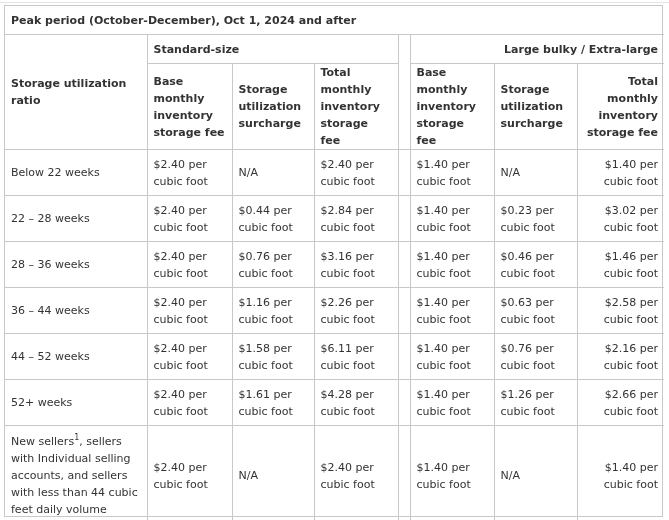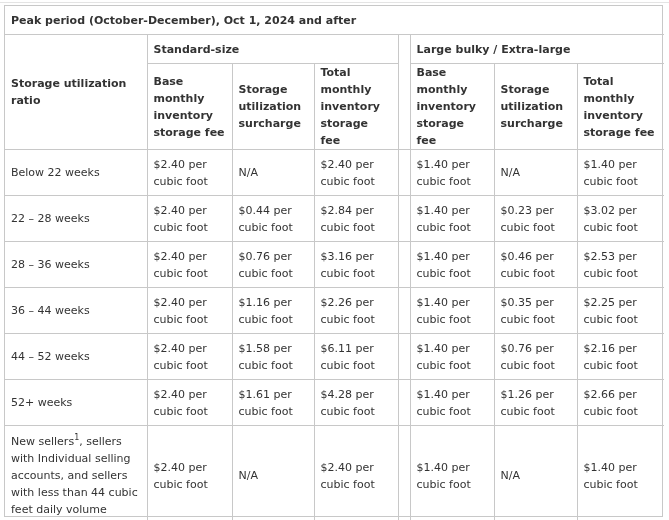--- a/index.html
+++ b/index.html
@@ -12,21 +12,21 @@
   td, th { border:1px solid #c8c8c8; padding:0 6px; vertical-align:middle; text-align:left;
            font-size:11px; line-height:17px; font-weight:normal; }
   th { font-weight:bold; color:#333333; }
   .title { height:28px; border-top:none; border-left:none; border-right:none; }
   .grp { height:28px; }
   .sub { height:78px; }
   .gap { padding:0; border-top:1px solid #c8c8c8; }
   tr.data td { height:45px; }
   tr.last td { height:99px; }
   .first { border-left:none; }
-  .lastc { border-right:none; }
+  .lastc { border-right:none;text-align:right; }
   tr.last td { border-bottom:none; }
   sup { font-size:8px; line-height:0; }
 </style>
 </head>
 <body>
 
 <div class="topline"></div>
 
 <div class="wrap">
 <table>
@@ -80,31 +80,31 @@
     <td class="lastc">$3.02 per cubic foot</td>
   </tr>
   <tr class="data">
     <td class="first">28 – 36 weeks</td>
     <td>$2.40 per cubic foot</td>
     <td>$0.76 per cubic foot</td>
     <td>$3.16 per cubic foot</td>
     <td class="gap"></td>
     <td>$1.40 per cubic foot</td>
     <td>$0.46 per cubic foot</td>
-    <td class="lastc">$2.53 per cubic foot</td>
+    <td class="lastc">$1.46 per cubic foot</td>
   </tr>
   <tr class="data">
     <td class="first">36 – 44 weeks</td>
     <td>$2.40 per cubic foot</td>
     <td>$1.16 per cubic foot</td>
     <td>$2.26 per cubic foot</td>
     <td class="gap"></td>
     <td>$1.40 per cubic foot</td>
-    <td>$0.35 per cubic foot</td>
-    <td class="lastc">$2.25 per cubic foot</td>
+    <td>$0.63 per cubic foot</td>
+    <td class="lastc">$2.58 per cubic foot</td>
   </tr>
   <tr class="data">
     <td class="first">44 – 52 weeks</td>
     <td>$2.40 per cubic foot</td>
     <td>$1.58 per cubic foot</td>
     <td>$6.11 per cubic foot</td>
     <td class="gap"></td>
     <td>$1.40 per cubic foot</td>
     <td>$0.76 per cubic foot</td>
     <td class="lastc">$2.16 per cubic foot</td>

